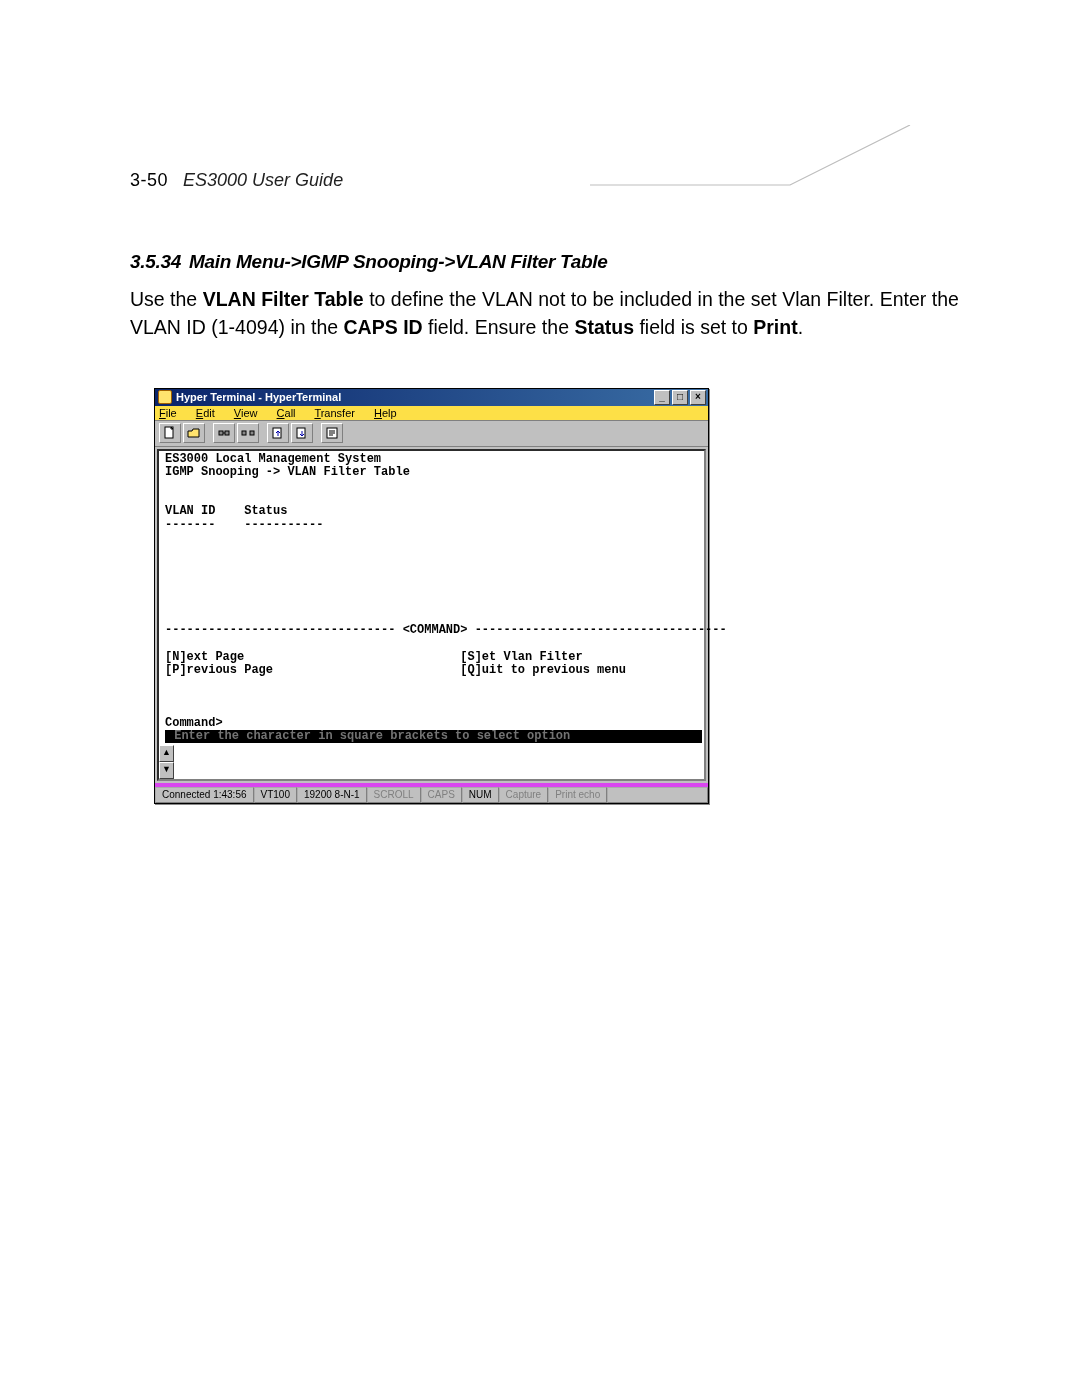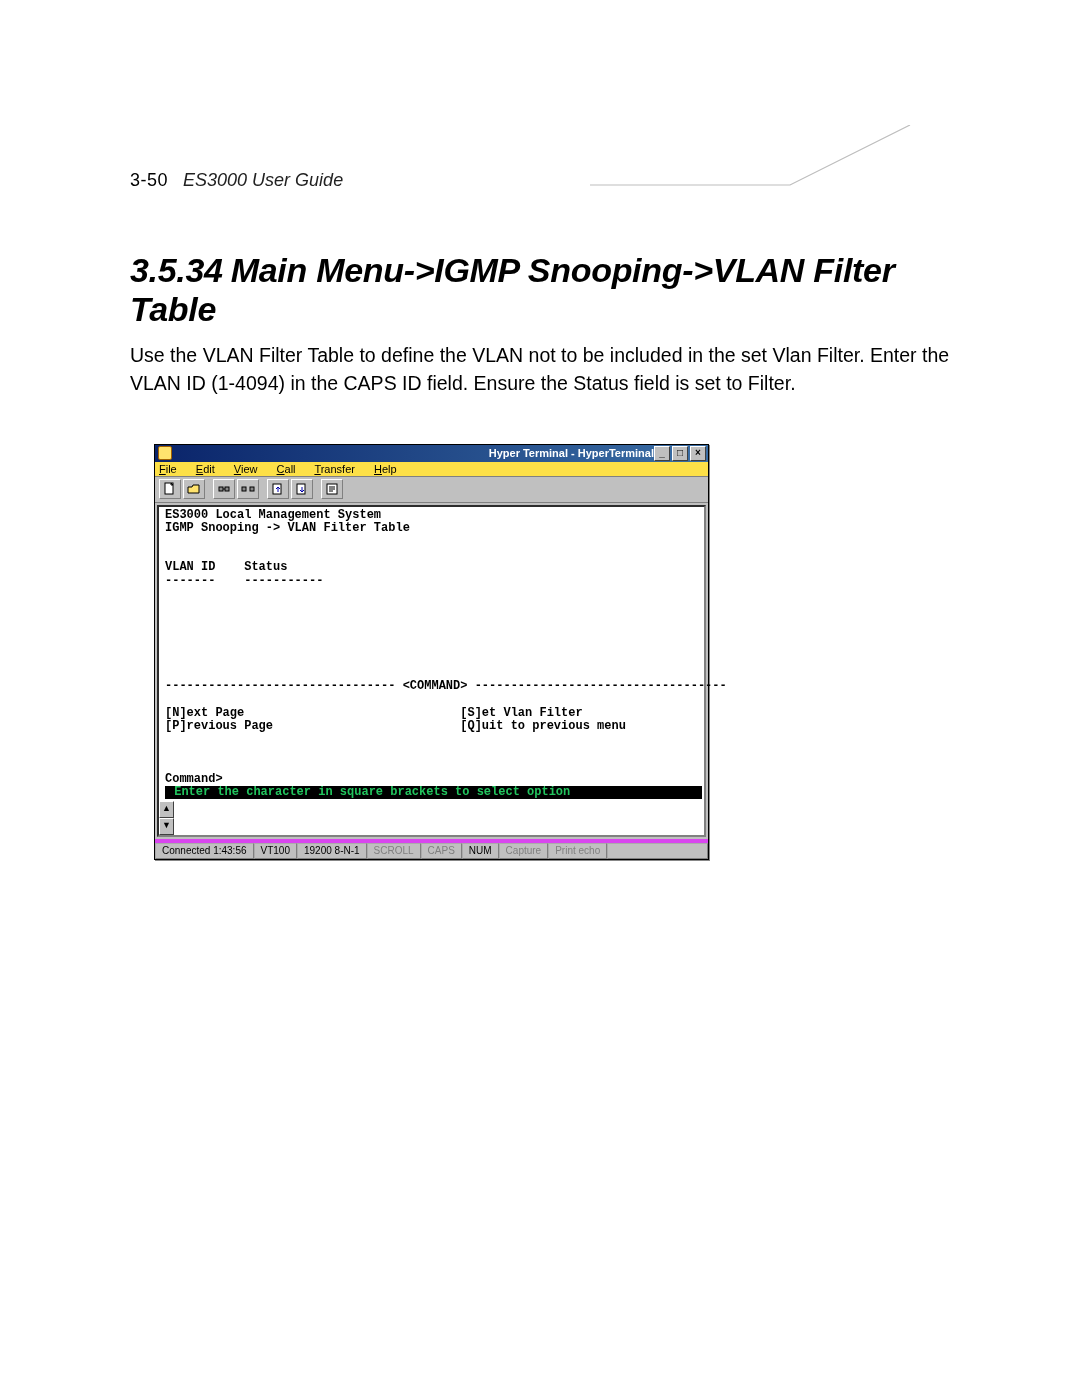--- a/index.html
+++ b/index.html
@@ -31,32 +31,32 @@
     font-size: 18px;
     margin-bottom: 60px;
   }
   .header-row .pnum { font-weight: 400; margin-right: 10px; letter-spacing: 0.5px; }
   .header-row .title { font-style: italic; color: #222; }
 
   .section-title {
     font-family: "Arial Narrow", Arial, sans-serif;
     font-weight: bold;
     font-style: italic;
-    font-size: 34px;
+    font-size: 19px;
     letter-spacing: -0.3px;
     margin: 0 0 12px 0;
   }
   .section-title .num { margin-right: 8px; }
 
   .body-text {
     font-size: 19.5px;
     line-height: 1.45;
     margin: 0 0 46px 0;
   }
-  .body-text b { font-weight: normal; }
+  .body-text b { font-weight: bold; }
 
   
   .ht-window {
     width: 553px;
     margin-left: 24px;
     border: 1px solid #000;
     background: #c0c0c0;
     font-family: Tahoma, Arial, sans-serif;
     font-size: 11px;
     box-shadow: 1px 1px 0 #888;
@@ -68,21 +68,21 @@
     display: flex;
     align-items: center;
     padding: 0 2px 0 3px;
     font-weight: bold;
     font-size: 11px;
   }
   .titlebar .tb-icon {
     width: 12px; height: 12px; background:#ffe36e; border:1px solid #a06000;
     margin-right:4px; border-radius:2px;
   }
-  .titlebar .tb-title { flex:1; white-space: nowrap; overflow:hidden;text-align:right; }
+  .titlebar .tb-title { flex:1; white-space: nowrap; overflow:hidden; }
   .titlebar .tb-btns { display:flex; gap:2px; }
   .tb-btn {
     width:14px; height:13px; background:#c0c0c0;
     border:1px solid #fff; border-right-color:#404040; border-bottom-color:#404040;
     font-family: Arial; font-size:10px; line-height:11px; text-align:center; color:#000;
     font-weight:bold;
   }
 
   .menubar {
     background:#fde047; padding:1px 4px; font-size:11px;
@@ -120,21 +120,21 @@
     color:#000;
     font-family: "Courier New", monospace;
     font-size: 12px;
     line-height: 13.2px;
     padding: 2px 2px 2px 6px;
     white-space: pre;
     min-height: 290px;
     font-weight: bold;
   }
   .terminal .inv {
-    background:#000; color:#22c55e; display:block; padding:0 2px;
+    background:#000; color:#737373; display:block; padding:0 2px;
   }
   .vscroll {
     width:15px; background:#c0c0c0;
     display:flex; flex-direction:column;
   }
   .sbtn {
     height:15px; background:#c0c0c0;
     border:1px solid #fff; border-right-color:#404040; border-bottom-color:#404040;
     font-size:9px; text-align:center; line-height:13px;
   }
@@ -173,21 +173,21 @@
   </h2>
 
   <p class="body-text">
     <span>Use the </span>
     <b>VLAN Filter Table</b>
     <span> to define the VLAN not to be included in the set Vlan Filter. Enter the VLAN ID (1-4094) in the </span>
     <b>CAPS ID</b>
     <span> field. Ensure the </span>
     <b>Status</b>
     <span> field is set to </span>
-    <b>Filter</b><span>.</span>
+    <b>Print</b><span>.</span>
   </p>
 
   <div class="ht-window">
     <div class="titlebar">
       <div class="tb-icon"></div>
       <div class="tb-title">Hyper Terminal - HyperTerminal</div>
       <div class="tb-btns">
         <div class="tb-btn">_</div>
         <div class="tb-btn">□</div>
         <div class="tb-btn">×</div>

